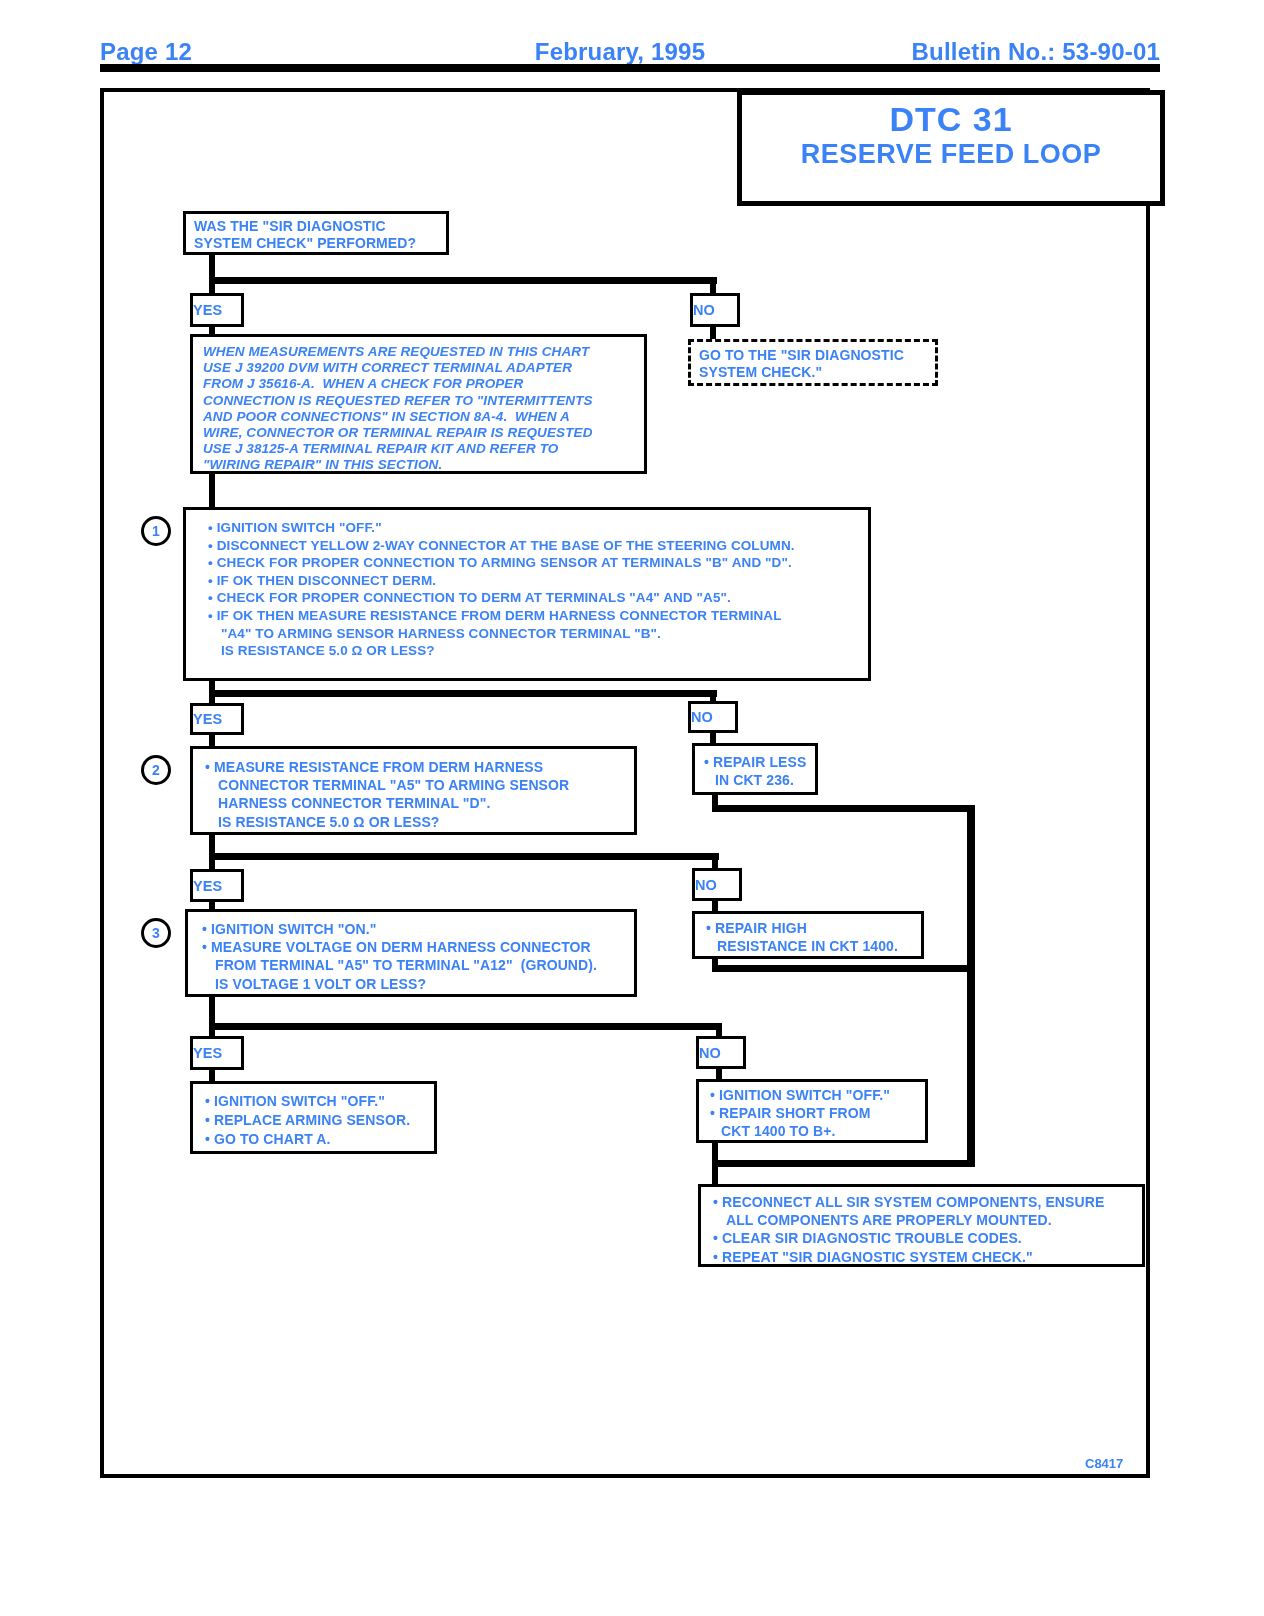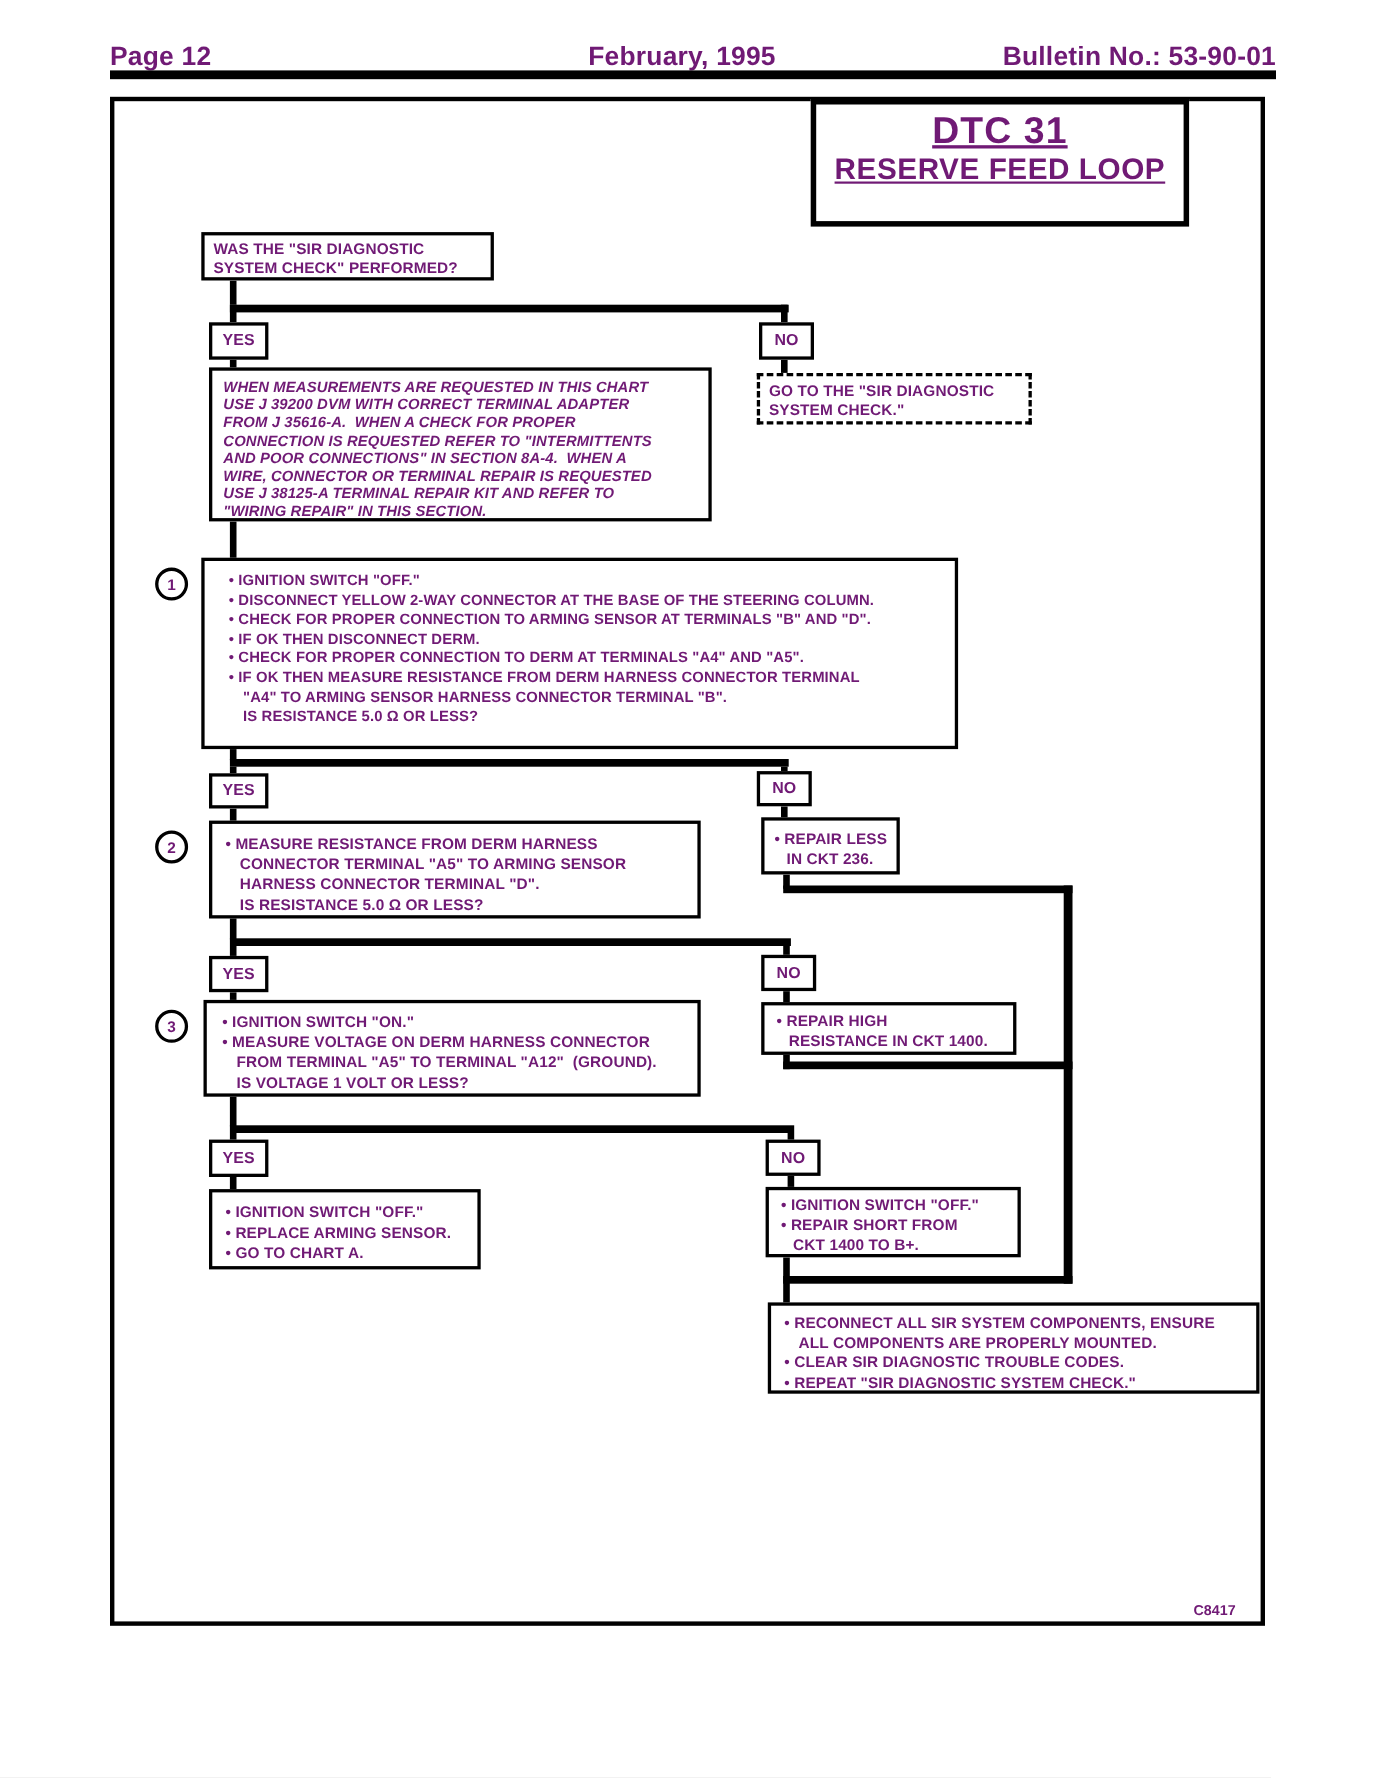--- a/index.html
+++ b/index.html
@@ -1,30 +1,30 @@
 <!DOCTYPE html>
 <html><head>
 <meta charset="utf-8">
 <style>
   html,body{margin:0;padding:0;background:#e8e8e8;}
   .page{position:relative;width:1264px;height:1616px;background:#ffffff;
-        font-family:"Liberation Sans","DejaVu Sans",sans-serif;font-weight:700;color:#701a75;
+        font-family:"Liberation Sans","DejaVu Sans",sans-serif;font-weight:700;color:#3b82f6;
         overflow:hidden;}
   .hdr{position:absolute;top:38px;font-size:24px;letter-spacing:.2px;}
   .rule{position:absolute;left:100px;top:64px;width:1060px;height:8px;background:#000;}
   .outer{position:absolute;left:100px;top:88px;width:1050px;height:1390px;
          border:4px solid #000;box-sizing:border-box;background:#fff;}
-  .titlebox{position:absolute;left:737px;top:90px;width:344px;height:116px;
-            border:5px solid #000;box-sizing:border-box;background:#fff;text-align:center;text-decoration:underline;}
+  .titlebox{position:absolute;left:737px;top:90px;width:428px;height:116px;
+            border:5px solid #000;box-sizing:border-box;background:#fff;text-align:center;}
   .t1{font-size:34px;line-height:40px;margin-top:4px;letter-spacing:1px;}
   .t2{font-size:27px;line-height:30px;letter-spacing:.5px;}
   .box{position:absolute;border:3px solid #000;box-sizing:border-box;background:#fff;
        font-size:14px;letter-spacing:.1px;}
   .dashedbox{border:3px dashed #000;}
-  .dec{display:flex;align-items:center;justify-content:center;font-size:14.5px;}
+  .dec{display:flex;align-items:center;justify-content:flex-start;font-size:14.5px;}
   .ln{white-space:pre;}
   .ind{padding-left:13px;}
   .cn{position:absolute;background:#000;}
   .num{position:absolute;width:30px;height:30px;border:3px solid #000;border-radius:50%;
        box-sizing:border-box;text-align:center;line-height:25px;font-size:14px;background:#fff;}
   .figcode{position:absolute;left:1085px;top:1456px;width:68px;font-size:13px;}
 </style>
 </head>
 <body>
 

